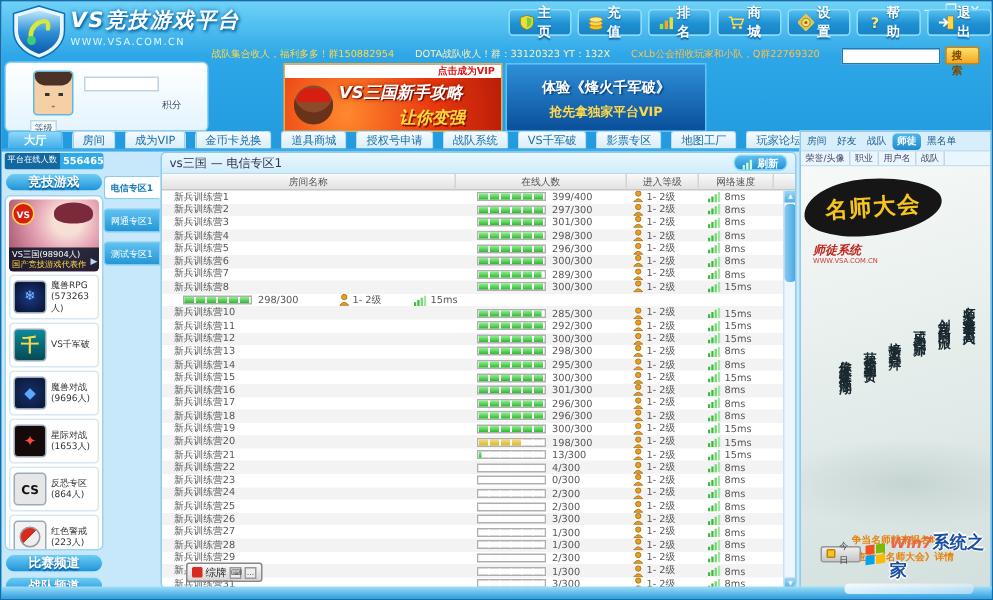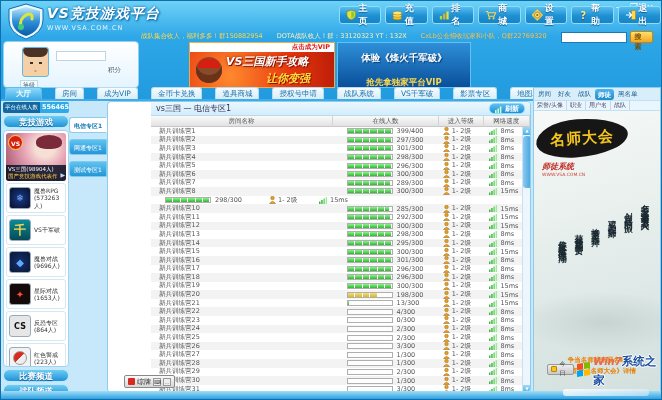--- a/index.html
+++ b/index.html
@@ -51,25 +51,25 @@
   .chef{position:absolute;left:6px;top:14px;width:26px;height:26px;border-radius:50%;background:#8B4A2A;
     box-shadow:inset 0 -8px 0 #6A3218;}
   .chef::before{content:'';position:absolute;left:2px;top:2px;width:22px;height:9px;background:#D81E10;border-radius:8px 8px 0 0;}
   .b1t1{position:absolute;left:36px;top:11px;font-size:11px;font-weight:bold;color:#fff;font-style:italic;
     text-shadow:1px 1px 0 #8A1200,0 0 3px #8A1200;white-space:nowrap;}
   .b1t2{position:absolute;left:76px;top:28px;font-size:11px;font-weight:bold;color:#FFE03A;font-style:italic;
     text-shadow:1px 1px 0 #8A1200;}
   .banner2{position:absolute;left:336px;top:41px;width:134px;height:46px;border:1px solid #5FC2F2;
     background:linear-gradient(180deg,#2E8FD8,#0A4F9A);text-align:center;overflow:hidden;}
   .b2t1{margin-top:9px;font-size:9.5px;color:#fff;font-weight:bold;text-shadow:1px 1px 1px #063A70;}
-  .b2t2{margin-top:12px;font-size:8.5px;color:#FFD84A;font-weight:bold;}
+  .b2t2{margin-top:4px;font-size:8.5px;color:#FFD84A;font-weight:bold;}
   
   .tabbar{position:absolute;left:0;top:87px;width:532px;height:13px;display:flex;align-items:flex-end;
     padding-left:4px;border-bottom:2px solid #3FACE8;}
-  .tab{height:12px;line-height:12px;padding:0 6px;font-size:7.5px;color:#1A6FA8;margin-right:13px;
+  .tab{height:12px;line-height:12px;padding:0 6px;font-size:7.5px;color:#1A6FA8;margin-right:6px;
     background:linear-gradient(180deg,#F6FBFE,#D6EDF9);border:1px solid #B8DCEF;border-bottom:none;
     border-radius:3px 3px 0 0;white-space:nowrap;cursor:pointer;}
   .tab.active{background:linear-gradient(180deg,#8FD8F8,#3FAEE8);color:#fff;font-weight:bold;
     border-color:#5FBCEC;padding:0 10px;}
   .workspace{position:absolute;left:0;top:100px;width:532px;height:292px;background:#C6E8FA;}
   
   .sidebar{position:absolute;left:2px;top:101px;width:66px;height:291px;}
   .onlinebadge{display:flex;height:11px;border-radius:2px;overflow:hidden;}
   .onlinebadge .ol{background:#13689F;color:#fff;font-size:5.5px;line-height:11px;padding:0 2px;white-space:nowrap;}
   .onlinebadge .oc{background:#2FA9E8;color:#fff;font-size:6.5px;font-weight:bold;line-height:11px;padding:0 2px;flex:1;white-space:nowrap;}
@@ -101,21 +101,21 @@
     background:linear-gradient(135deg,#D82A1E 0 50%,#EEE 50% 100%);border:1px solid #999;}
   .glabel{font-size:6px;color:#333;line-height:1.25;}
   
   .zonetabs{position:absolute;left:68px;top:116px;width:38px;}
   .ztab{height:16px;line-height:15px;font-size:6px;text-align:center;margin-bottom:6px;cursor:pointer;
     background:linear-gradient(180deg,#5FC2F0,#2596D6);color:#fff;border:1px solid #7FCCF0;border-radius:3px 0 0 3px;
     white-space:nowrap;overflow:hidden;}
   .ztab.active{background:#fff;color:#1778B8;font-weight:bold;border:1px solid #8FCBEA;border-right:1px solid #fff;}
   
   .mainpanel{position:absolute;left:106px;top:100px;width:424px;height:292px;background:#fff;
-    border:1px solid #8FCBEA;border-radius:4px;overflow:hidden;padding-left:43px;}
+    border:1px solid #8FCBEA;border-radius:4px;overflow:hidden;}
   .crumbbar{height:14px;background:linear-gradient(180deg,#EAF7FE,#D2EDFB);border-bottom:1px solid #B8DCEF;
     display:flex;align-items:center;padding:0 5px;}
   .crumb{font-size:8px;color:#335;}
   .refreshbtn{margin-left:auto;height:11px;display:flex;align-items:center;gap:2px;padding:0 5px;
     background:linear-gradient(180deg,#5FBEF2,#1E90D6);border:1px solid #8FDCFA;border-radius:5px;
     color:#fff;font-size:7px;font-weight:bold;cursor:pointer;}
   .thead{height:11px;display:flex;align-items:center;background:linear-gradient(180deg,#FAFAFA,#E2E2E2);
     border-bottom:1px solid #C8C8C8;font-size:6.5px;color:#555;}
   .thead>div{text-align:center;border-right:1px solid #D4D4D4;height:11px;line-height:11px;}
   .col-name{width:196px;}.col-online{width:114px;}.col-level{width:48px;}.col-speed{width:50px;}

